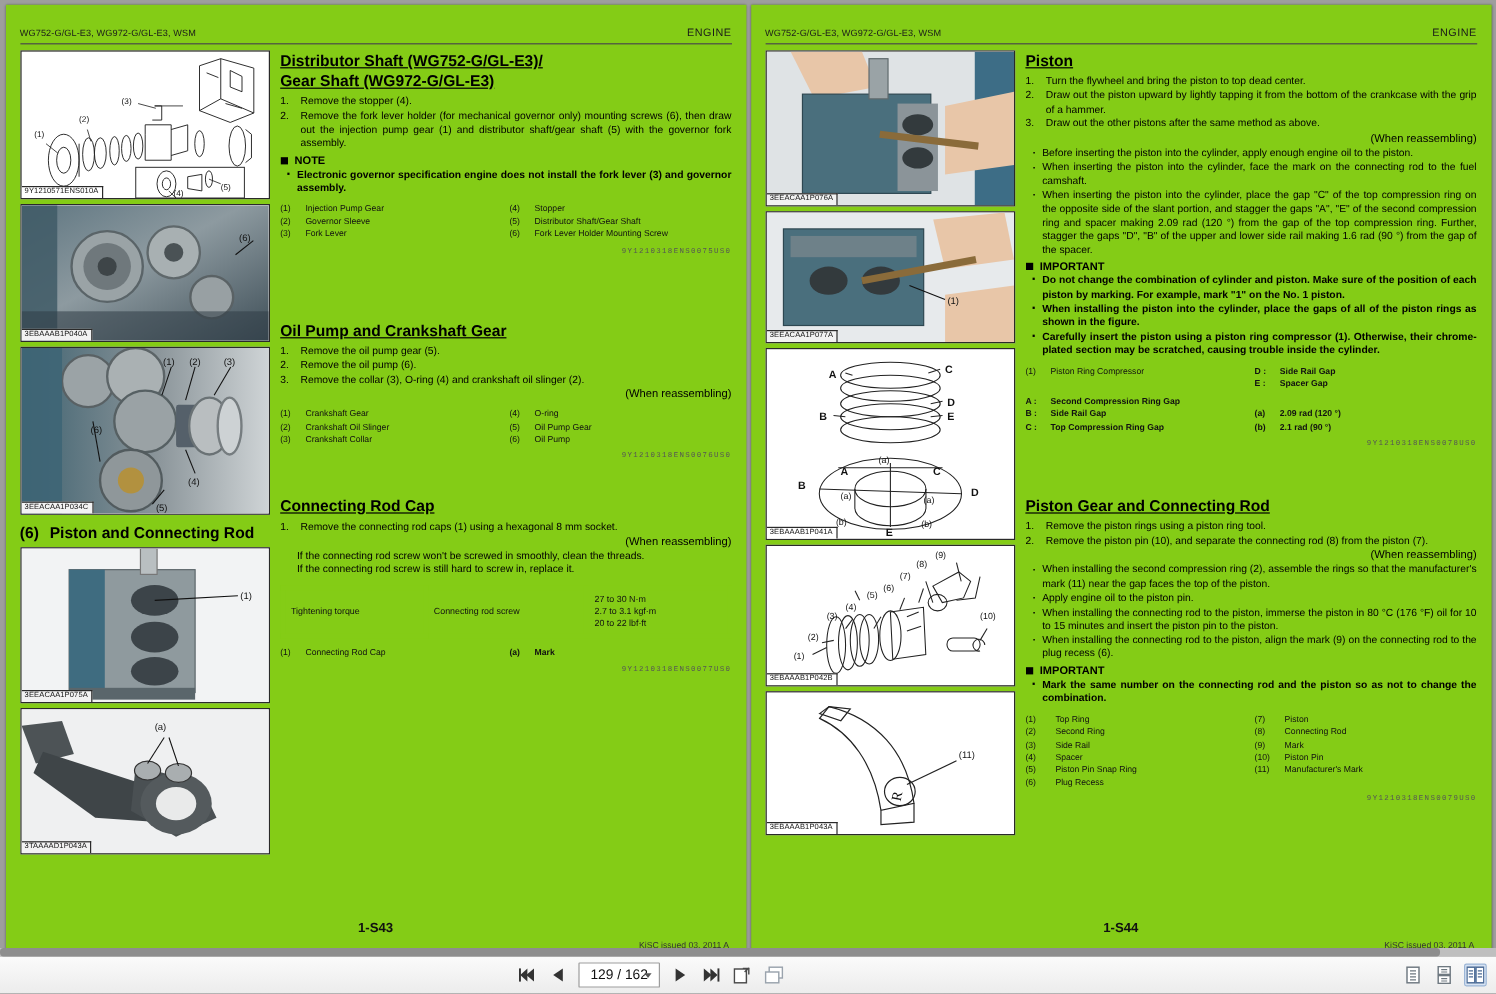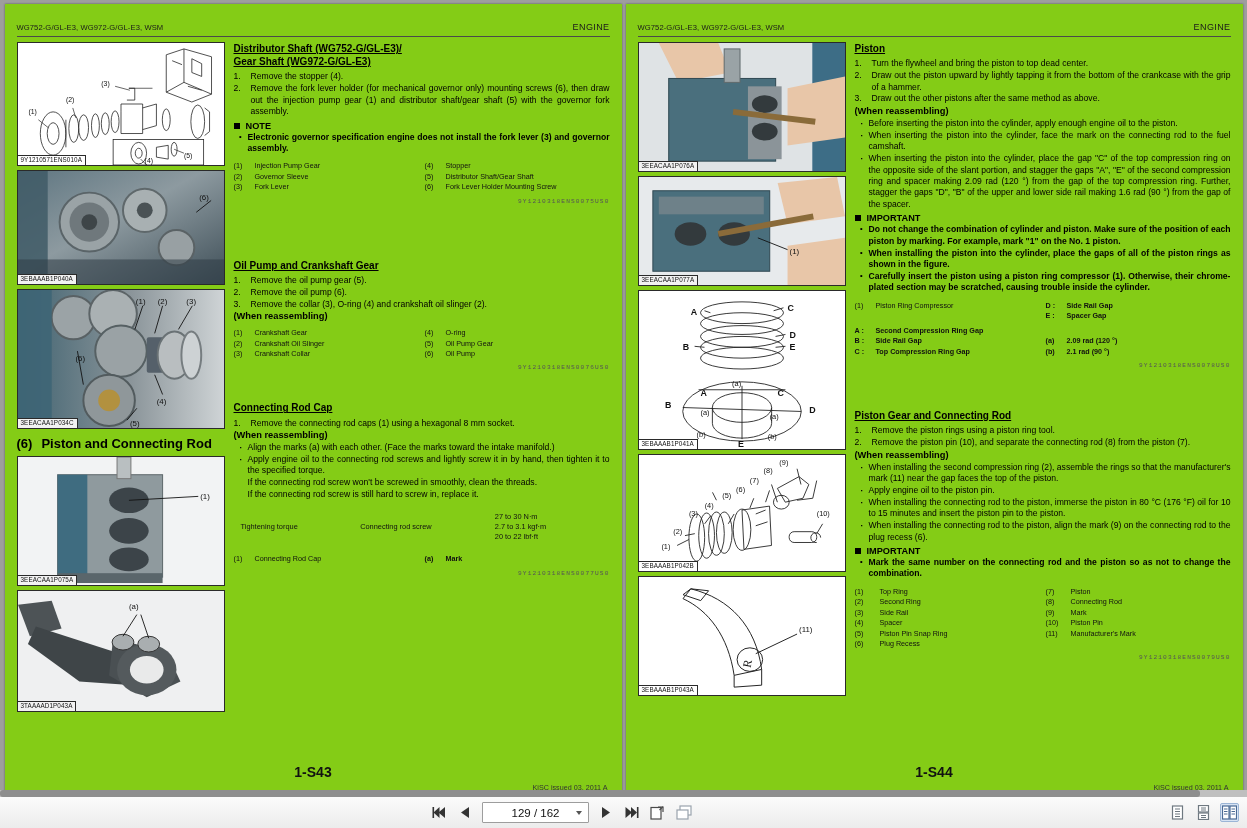--- a/index.html
+++ b/index.html
@@ -65,24 +65,24 @@
     white-space: nowrap;
   }
   .fig.photo .cap { background: #f2f2f2; }
   .fig svg, .fig .photo-surface { display: block; width: 100%; height: 100%; }
 
   
   .photo-surface { position: absolute; inset: 0; }
 
   
   .h-under {
-    font-size: 10px; font-weight: bold; color: #000;
+    font-size: 13px; font-weight: bold; color: #000;
     text-decoration: underline; margin: 0 0 3px 0; line-height: 1.32;
   }
-  .h-plain { font-size: 9.3px; font-weight: bold; color: #000; margin: 0 0 2px 0; }
+  .h-plain { font-size: 9.3px; font-weight: normal; color: #000; margin: 0 0 2px 0; text-align: right; }
   .sec-title {
     font-size: 13px; font-weight: bold; color: #000;
     margin: 7px 0 5px 0; display: flex; gap: 9px;
   }
   ol.steps { list-style: none; margin: 0 0 1px 0; padding: 0; }
   ol.steps > li {
     font-size: 8.6px; line-height: 1.33; color: #000;
     text-align: justify; position: relative; padding-left: 17px; margin-bottom: .5px;
   }
   ol.steps > li .num { position: absolute; left: 0; top: 0; }
@@ -115,52 +115,52 @@
     font-size: 6.2px; color: #555; text-align: right; margin-top: 5px;
     letter-spacing: 1.1px; font-family: "Liberation Mono", monospace;
   }
 
   
   table.torque {
     width: 100%; border-collapse: collapse; margin-top: 7px;
     font-size: 7.4px; color: #111;
   }
   table.torque td {
-    border: 2px solid #84cc16; padding: 3px 5px; vertical-align: middle; line-height: 1.35;
+    border: 4px solid #84cc16; padding: 3px 5px; vertical-align: middle; line-height: 1.35;
   }
   table.torque td.c1 { width: 32%; }
   table.torque td.c2 { width: 36%; }
 
   
   .pg-footer {
     position: absolute; left: 12px; right: 12px; bottom: 14px;
     font-size: 8px; color: #111;
   }
-  .pg-footer .pno { text-align: center; font-weight: bold; font-size: 14px; }
+  .pg-footer .pno { text-align: center; font-weight: bold; font-size: 11px; }
   .pg-footer .issued { position: absolute; right: 2px; bottom: -12px; font-size: 7.2px; color: #333; }
 
   
   .toolbar {
     position: absolute; left: 0; bottom: 0; width: 1247px; height: 32px;
     background: linear-gradient(#fbfbfb, #ececec);
     border-top: 1px solid #b9b9b9;
     display: flex; align-items: center;
   }
   .tb-center {
     position: absolute; left: 430px; display: flex; align-items: center; gap: 7px;
   }
   .tb-right { position: absolute; right: 8px; display: flex; align-items: center; gap: 7px; }
   .tb-btn {
     width: 19px; height: 19px; display: flex; align-items: center; justify-content: center;
     cursor: pointer; border-radius: 2px;
   }
   .tb-btn svg { display: block; }
   .tb-btn.active { background: #d7e3f3; border: 1px solid #9bb5d6; }
   .page-select {
-    width: 107px; height: 21px; border: 1px solid #9d9d9d; background: #fff;
+    width: 68px; height: 21px; border: 1px solid #9d9d9d; background: #fff;
     font-size: 11.5px; font-family: "Liberation Sans", sans-serif;
     text-align: center; color: #111; border-radius: 1px;
     display: flex; align-items: center; justify-content: center;
     position: relative; cursor: pointer;
   }
   .page-select .caret {
     position: absolute; right: 6px; top: 50%; margin-top: -2px;
     width: 0; height: 0; border-left: 3.5px solid transparent; border-right: 3.5px solid transparent;
     border-top: 4px solid #555;
   }
@@ -442,24 +442,20 @@
             </div>
             <div class="docid">9Y1210318ENS0076US0</div>
 
             <div style="height:30px;"></div>
 
             <div class="h-under">Connecting Rod Cap</div>
             <ol class="steps">
               <li><span class="num">1.</span><span>Remove the connecting rod caps (1) using a hexagonal 8 mm socket.</span></li>
             </ol>
             <div class="h-plain">(When reassembling)</div>
-            <ul class="bullets">
-              <li>Align the marks (a) with each other. (Face the marks toward the intake manifold.)</li>
-              <li>Apply engine oil to the connecting rod screws and lightly screw it in by hand, then tighten it to the specified torque.</li>
-            </ul>
             <div class="cont">If the connecting rod screw won't be screwed in smoothly, clean the threads.</div>
             <div class="cont">If the connecting rod screw is still hard to screw in, replace it.</div>
 
             <table class="torque">
               <tbody>
                   <tr>
                 <td class="c1">Tightening torque</td>
                 <td class="c2">Connecting rod screw</td>
                 <td>
                   <div>27 to 30 N·m</div>

